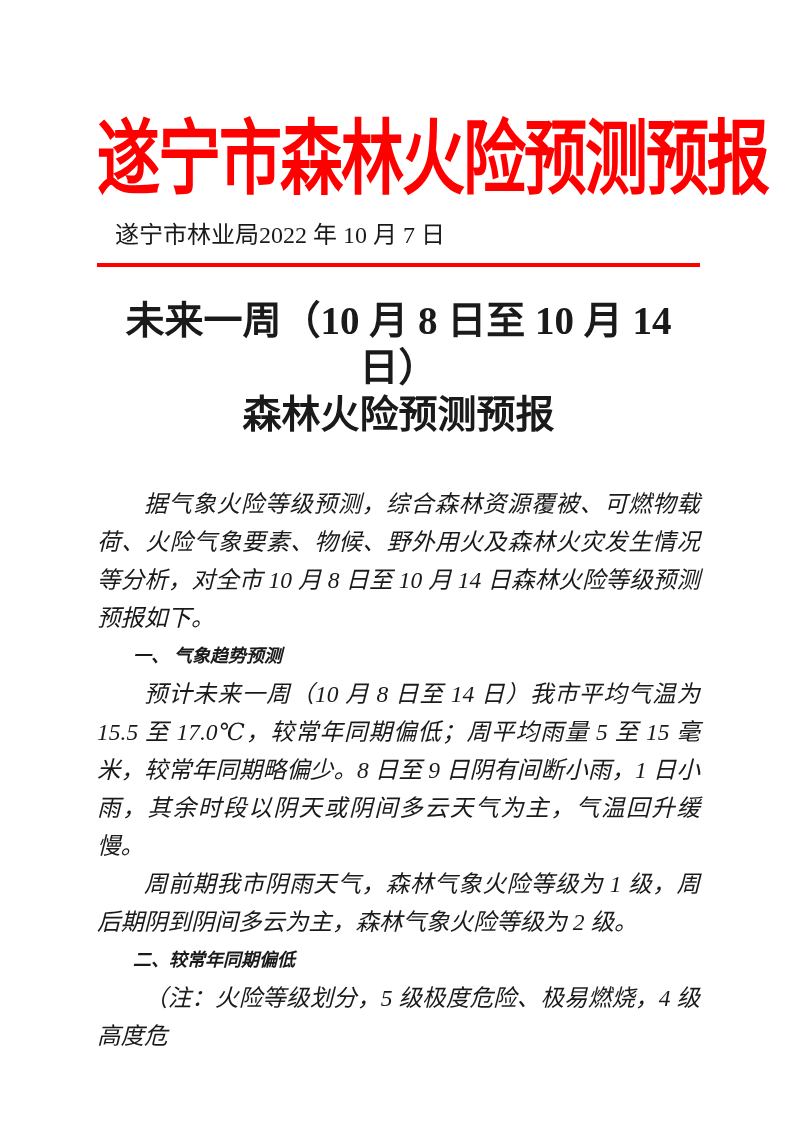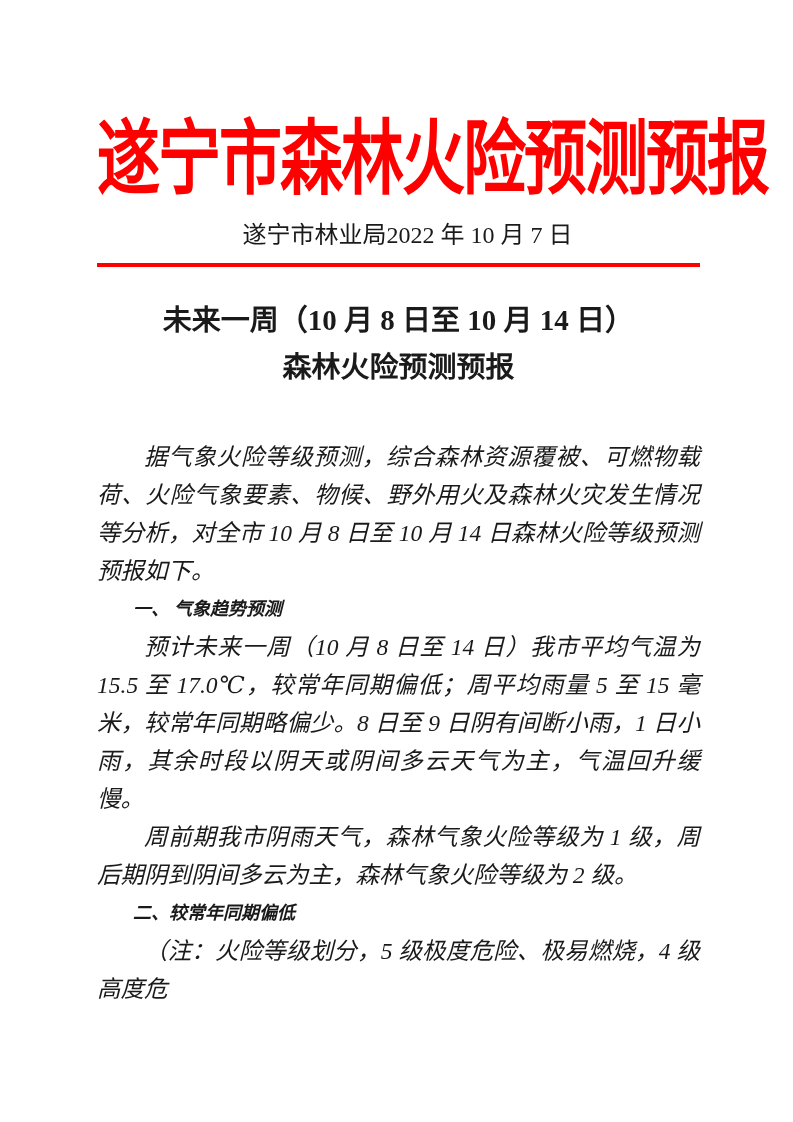--- a/index.html
+++ b/index.html
@@ -33,37 +33,37 @@
   }
   .issue-no {
     margin-top: 32px;
     text-align: center;
     font-size: 24px;
     line-height: 30px;
   }
   .agency-row {
     margin-top: 18px;
     display: flex;
-    justify-content: center;
+    justify-content: flex-start;
     align-items: baseline;
     font-size: 24px;
     line-height: 30px;
     padding-left: 18px;
   }
   .red-rule {
     margin-top: 13px;
     height: 4px;
     background: #ff0000;
     width: 100%;
   }
   
   .doc-title {
     margin-top: 30px;
     text-align: center;
-    font-size: 29px;
+    font-size: 39px;
     font-weight: bold;
     line-height: 47px;
     font-family: "Liberation Serif", "DejaVu Serif", serif;
   }
   .doc-title .line { display: block; }
   
   .doc-body {
     margin-top: 47px;
     font-size: 23.5px;
     line-height: 38px;

